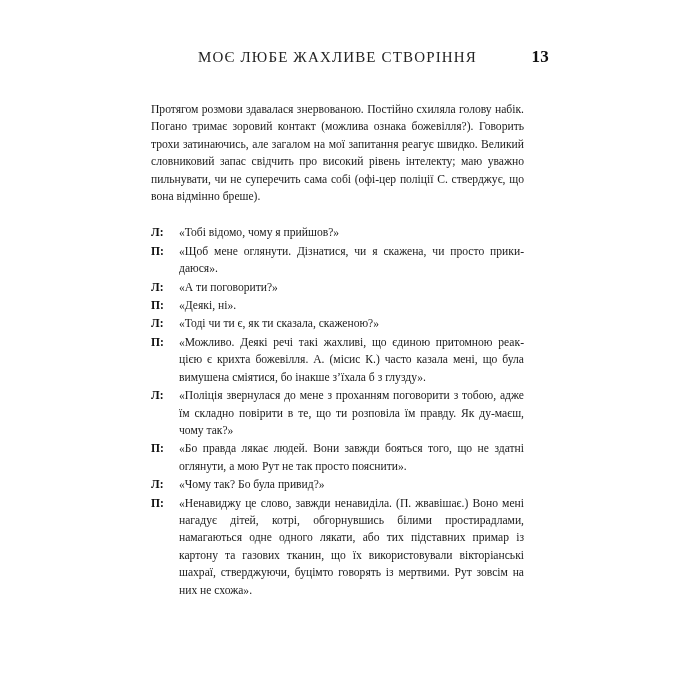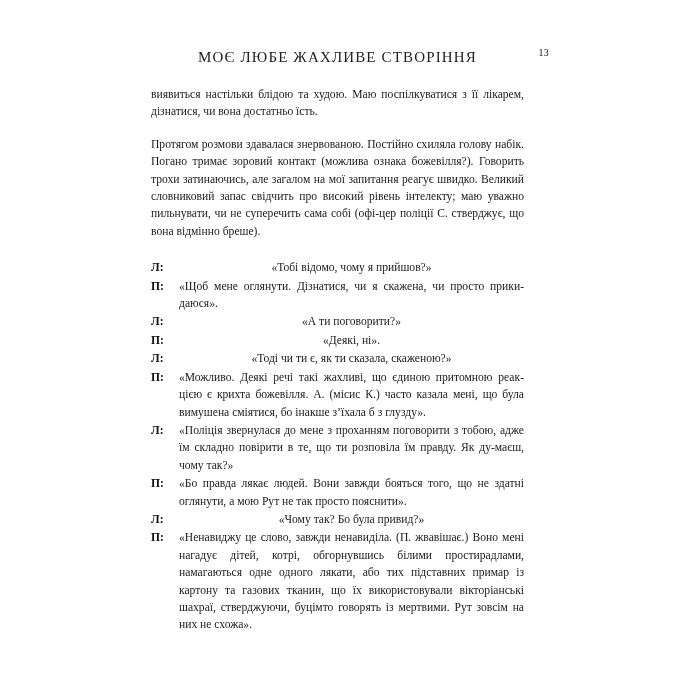--- a/index.html
+++ b/index.html
@@ -38,22 +38,22 @@
     text-transform: uppercase;
     color: #222222;
     white-space: nowrap;
   }
   .folio {
     position: absolute;
     right: 0;
     top: 47px;
     width: 36px;
     text-align: right;
-    font-size: 10px;
-    font-weight: normal;
+    font-size: 17px;
+    font-weight: bold;
     color: #111111;
     letter-spacing: 0.3px;
   }
   .folio-wrap {
     position: absolute;
     left: 151px;
     right: 151px;
     top: 0;
     height: 70px;
   }
@@ -104,38 +104,37 @@
     white-space: nowrap;
   }
   .line {
     flex: 1 1 auto;
     text-align: justify;
     text-justify: inter-word;
     hyphens: manual;
     color: #1a1a1a;
   }
   .turn.short .line {
-    text-align: center;
+    text-align: left;
   }
 </style>
 </head>
 <body>
 
 <div class="page">
 
   <div class="folio-wrap">
     <div class="running-head">
       <span class="running-head-title">МОЄ ЛЮБЕ ЖАХЛИВЕ СТВОРІННЯ</span>
     </div>
     <div class="folio">13</div>
   </div>
 
   <div class="textblock">
 
-    <p class="body">виявиться настільки блідою та худою. Маю поспілкуватися з її лікарем, дізнатися, чи вона достатньо їсть.</p>
 
     <p class="body gap">
       <span class="lead">Протягом розмови</span><span> здавалася знервованою. Постійно схиляла голову набік. Погано тримає зоровий контакт (можлива ознака божевілля?). Говорить трохи затинаючись, але загалом на мої запитання реагує швидко. Великий словниковий запас свідчить про високий рівень інтелекту; маю уважно пильнувати, чи не суперечить сама собі (офі-цер поліції С. стверджує, що вона відмінно бреше).</span>
     </p>
 
     <div class="dialogue">
         <div class="turn short">
           <span class="speaker">Л:</span>
           <span class="line">«Тобі відомо, чому я прийшов?»</span>
         </div>

